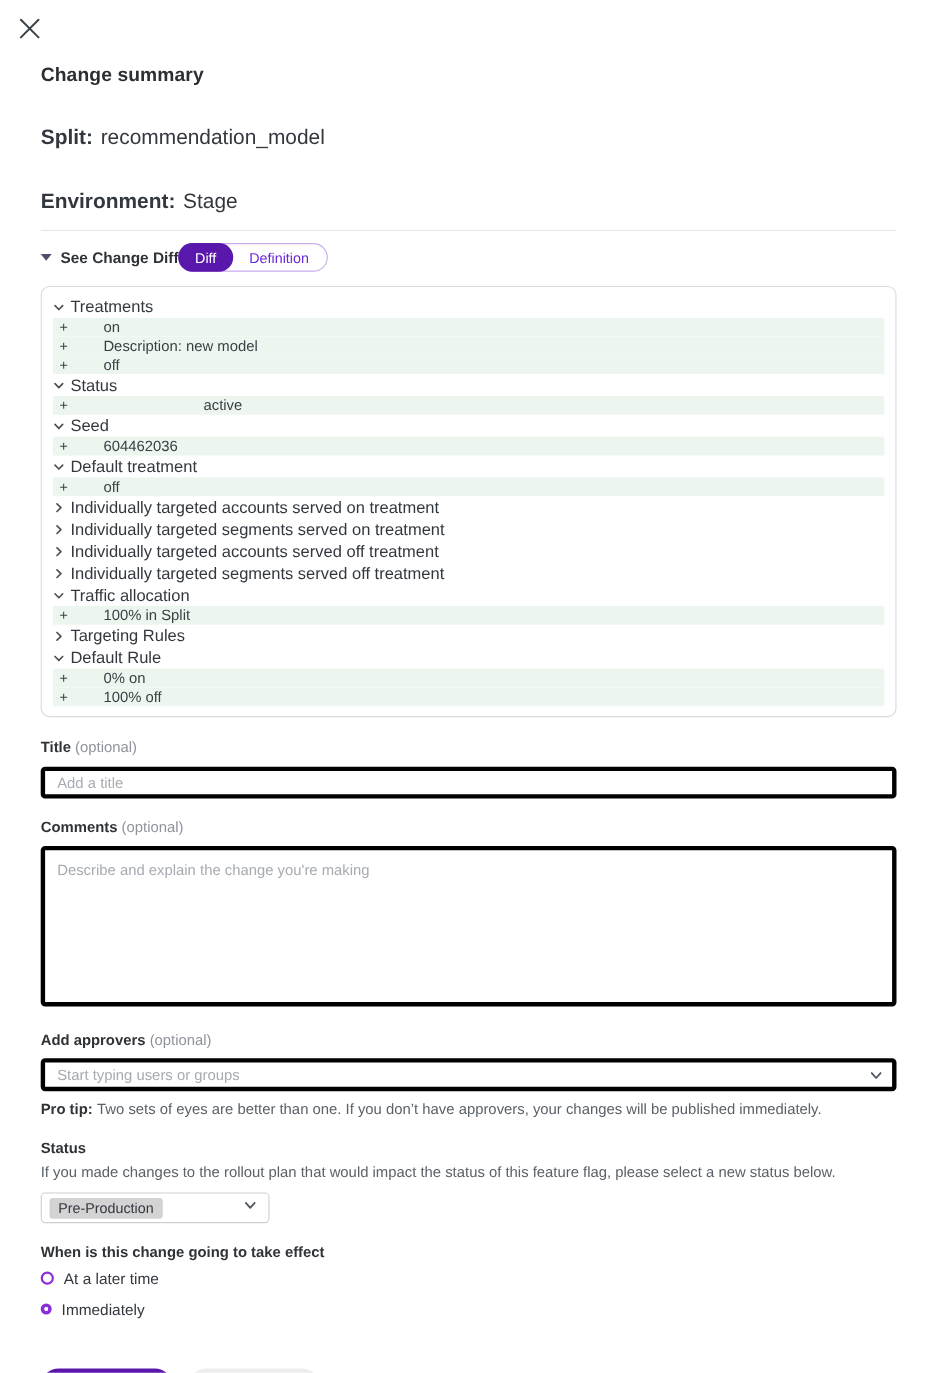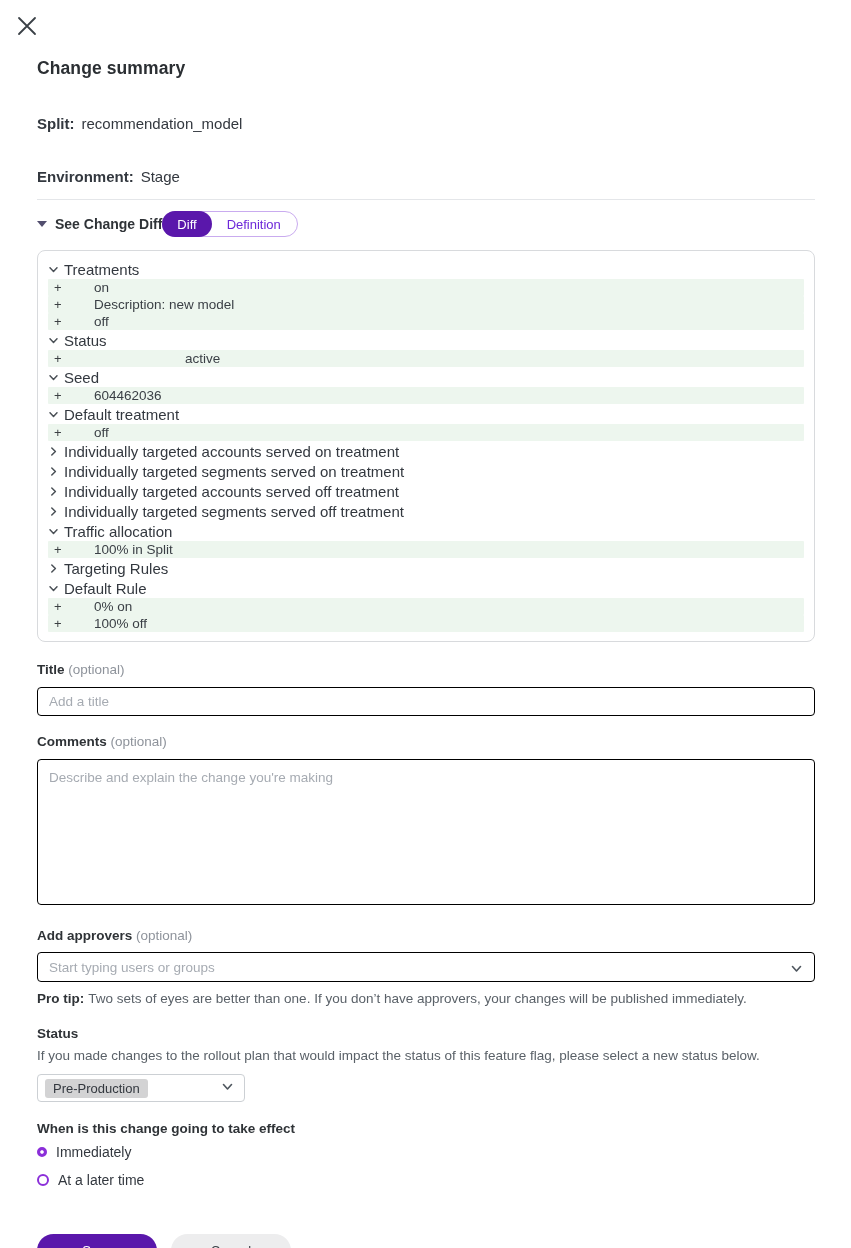--- a/index.html
+++ b/index.html
@@ -11,21 +11,21 @@
     position: relative;
   }
   .close-btn {
     position: absolute; top: 14px; left: 14px;
     width: 26px; height: 26px; background: none; border: none;
     padding: 0; cursor: pointer; color: #3a4046;
   }
   .content { padding: 58px 36px 0 37px; }
 
   h1.page-title { font-size: 17.5px; font-weight: 700; color: #2b2f33; margin: 0 0 19px 0; letter-spacing: .1px; }
-  .meta-row { font-size: 15px; margin-bottom: 9px; margin-top: 36px; }
+  .meta-row { font-size: 19px; margin-bottom: 9px; margin-top: 36px; }
   .meta-label { font-weight: 700; margin-right: 7px; }
   .divider { border: none; border-top: 1px solid #e4e6e9; margin: 14px 0 0 0; }
 
   .diff-header-row { display: flex; align-items: center; margin-top: 11px; height: 26px; }
   .see-diff { display: flex; align-items: center; gap: 8px; font-size: 14px; font-weight: 700; color: #2f3337; cursor: pointer; }
   .caret-down { width: 0; height: 0; border-left: 5px solid transparent; border-right: 5px solid transparent; border-top: 6px solid #524e6e; }
 
   .view-toggle {
     display: flex; align-items: stretch; height: 26px; margin-right: 25px;
     border: 1px solid #c9abef; border-radius: 13px; background: #fff;
@@ -48,21 +48,21 @@
   .diff-row.added.deep { padding-left: 137px; }
   .diff-row.added .plus { position: absolute; left: 6px; font-size: 13px; color: #3c4043; }
 
   .field-label { font-size: 13.5px; font-weight: 700; color: #2f3337; }
   .optional { font-weight: 400; color: #8e939b; }
   .mt-title { margin-top: 20px; }
   .mt-comments { margin-top: 18px; }
   .mt-approvers { margin-top: 23px; }
 
   .text-input, .text-area {
-    display: block; width: 100%; border: 1px solid #000000; border-radius: 4px;
+    display: block; width: 100%; border: 4px solid #000000; border-radius: 4px;
     font-family: inherit; font-size: 13.5px; color: #33383f; background: #fff; outline: none;
   }
   .text-input { height: 29px; padding: 0 11px; margin-top: 10px; }
   .text-area { height: 146px; padding: 10px 11px; margin-top: 10px; resize: none; }
   ::placeholder { color: #a6abb2; opacity: 1; }
 
   .combo-wrap { position: relative; margin-top: 9px; }
   .combo-wrap .text-input { margin-top: 0; height: 30px; padding-right: 34px; }
   .combo-chevron { position: absolute; right: 12px; top: 9px; pointer-events: auto; cursor: pointer; color: #4e565e; }
 
@@ -287,26 +287,26 @@
     <span class="select-chip">Pre-Production</span>
     <span>
       <svg width="13" height="13" viewBox="0 0 13 13">
           <polyline points="2.5,4.5 6.5,9 10.5,4.5" fill="none" stroke="currentColor" stroke-width="1.6" stroke-linecap="round" stroke-linejoin="round"></polyline>
         </svg>
     </span>
   </div>
 
   <div class="when-label">When is this change going to take effect</div>
   <div class="radio-row">
+    <span class="radio unsel"></span>
+    <span>At a later time</span>
+  </div>
+  <div class="radio-row">
     <span class="radio sel"></span>
     <span>Immediately</span>
-  </div>
-  <div class="radio-row">
-    <span class="radio unsel"></span>
-    <span>At a later time</span>
   </div>
 
   <div class="actions">
     <button class="btn btn-save">Save</button>
     <button class="btn btn-cancel">Cancel</button>
   </div>
 
 </div>
 
 </body></html>

